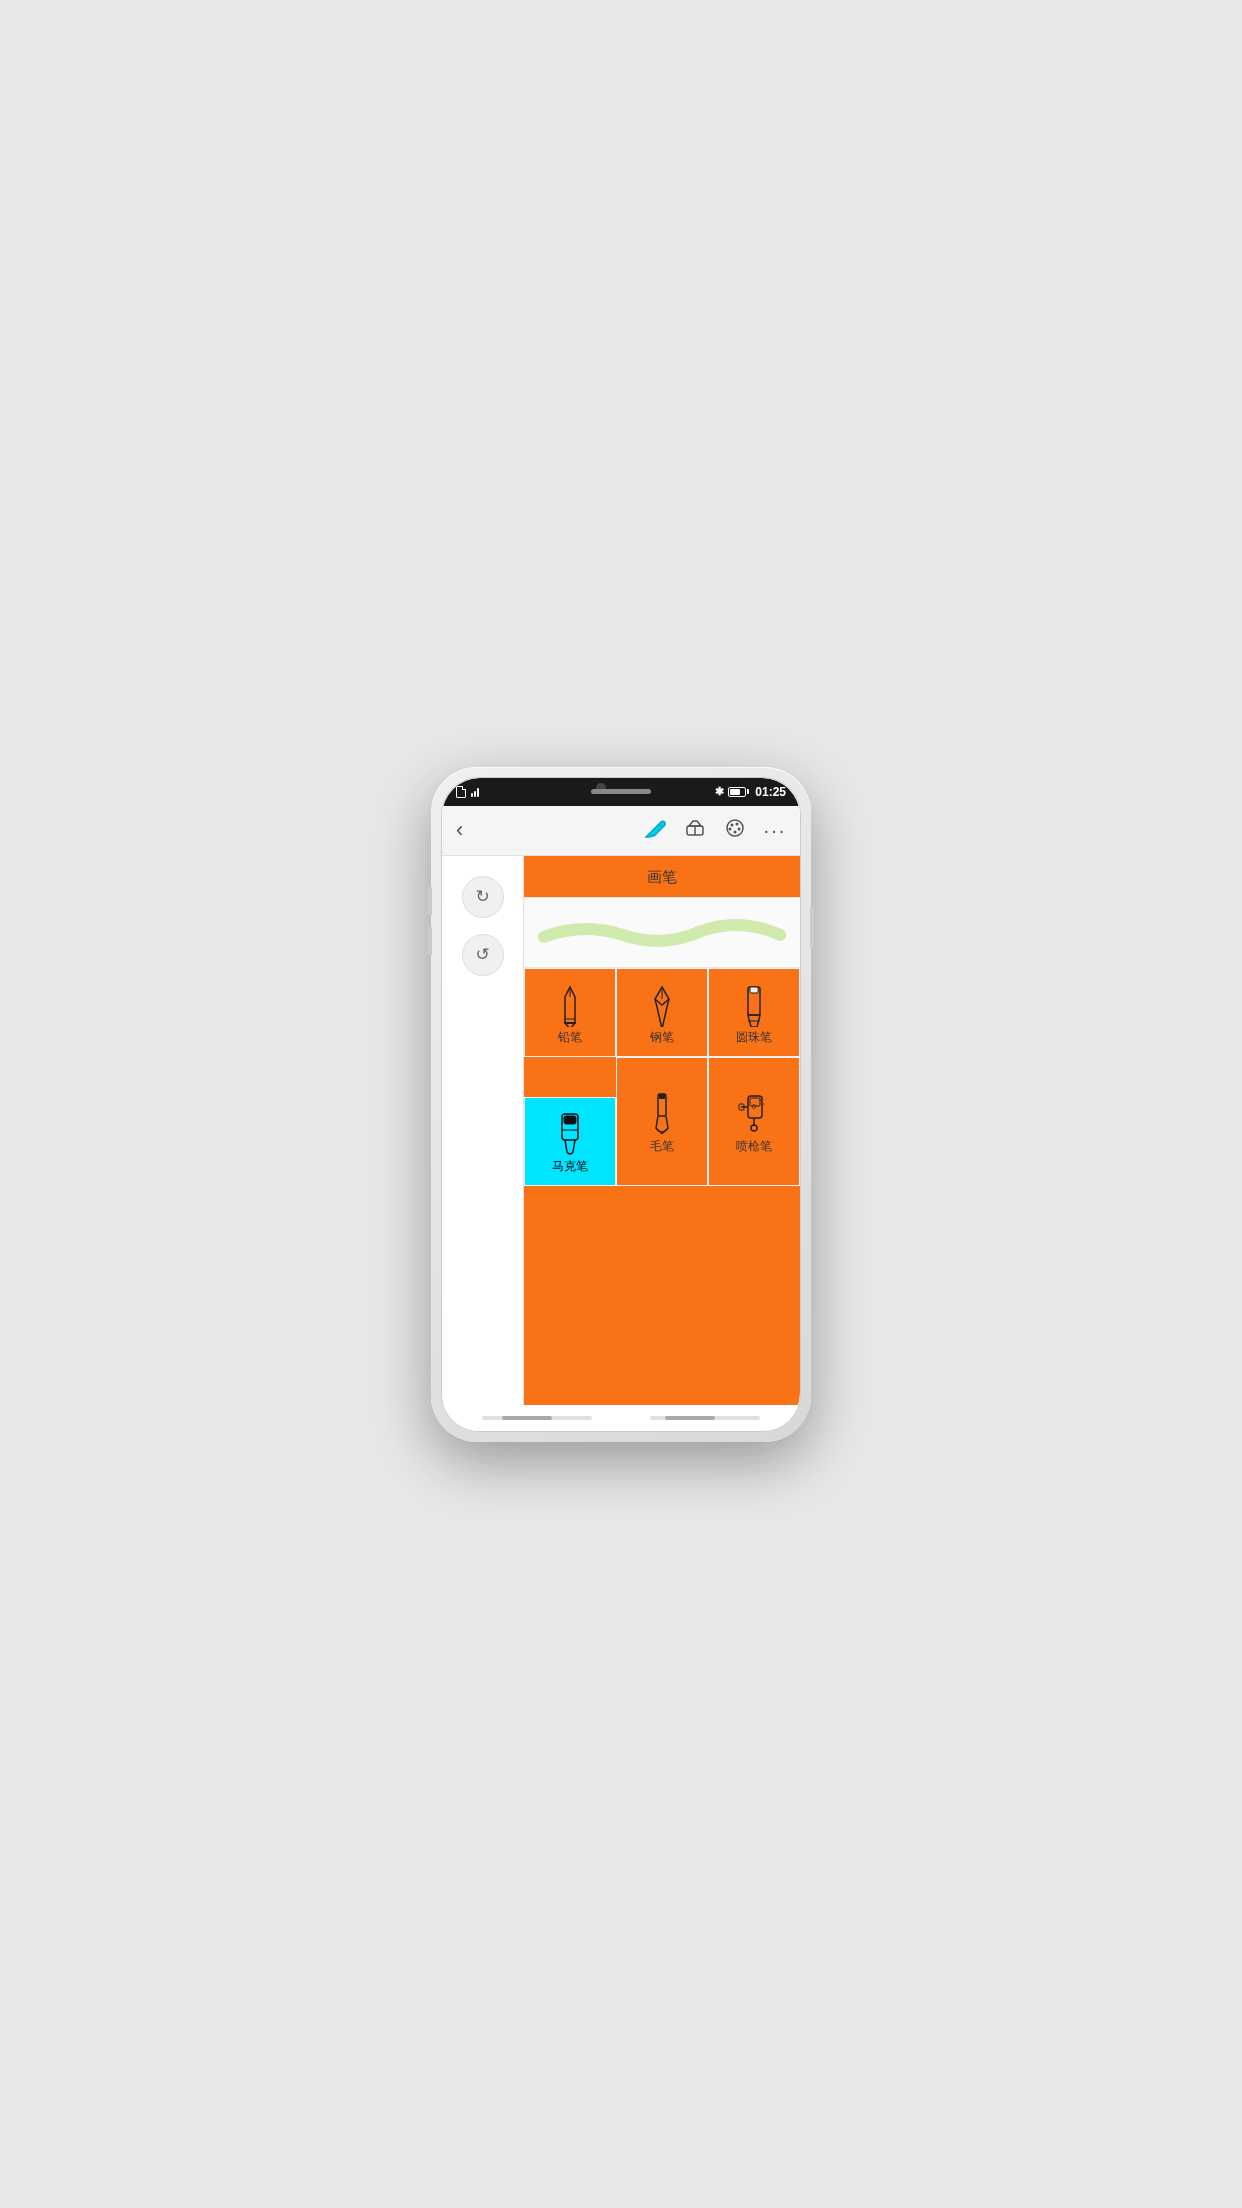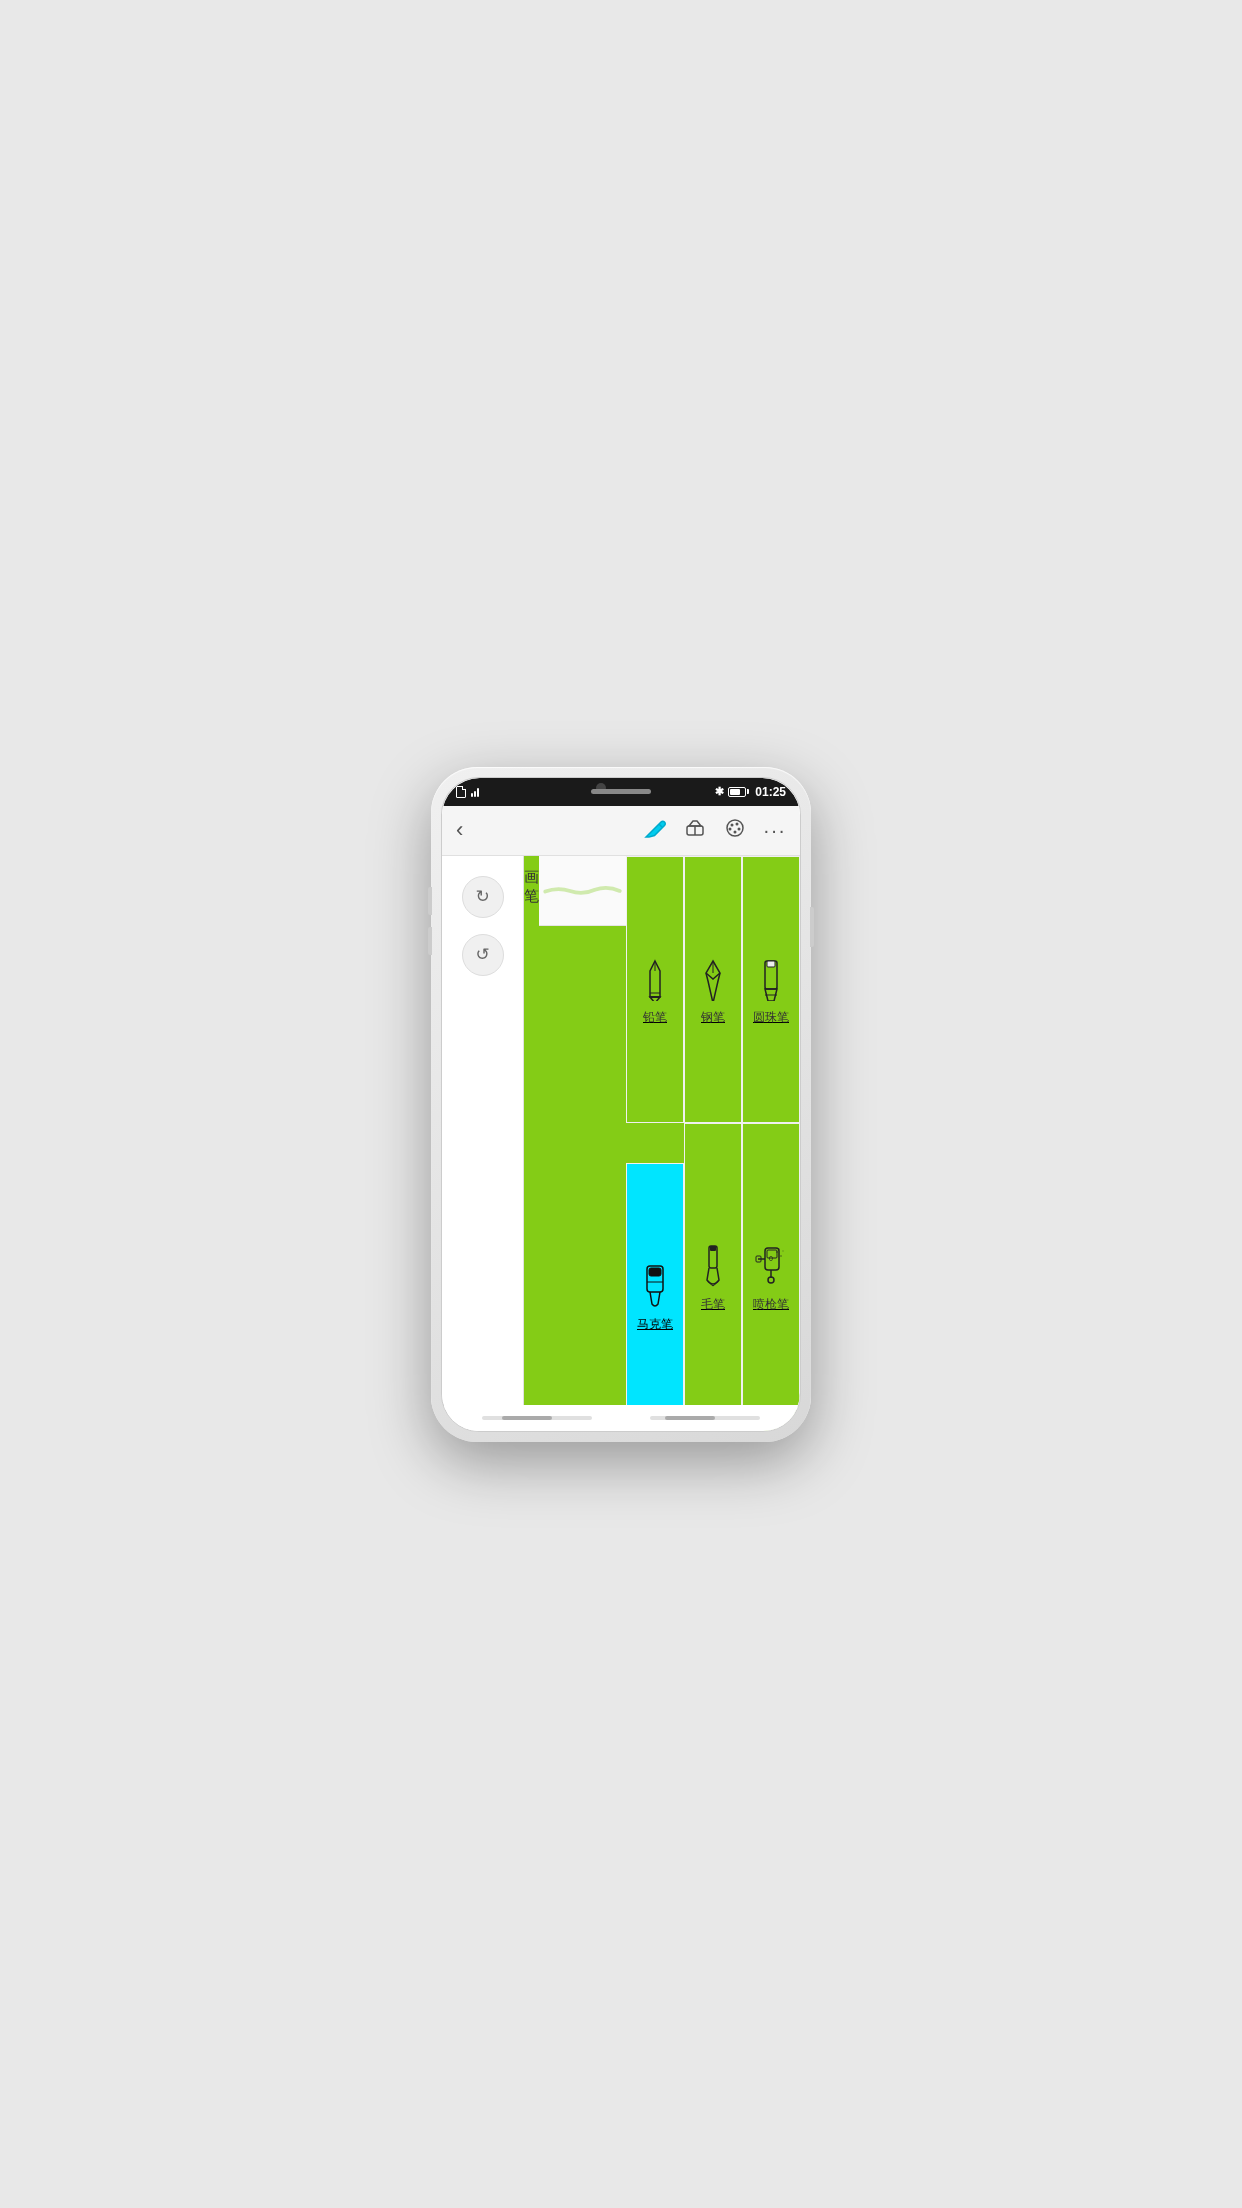--- a/index.html
+++ b/index.html
@@ -209,24 +209,23 @@
       align-items: center;
       justify-content: center;
       cursor: pointer;
       font-size: 16px;
       color: #666;
     }
 
     
     .brush-panel {
       flex: 1;
-      background: #84cc16;
-      display: flex;
-      flex-direction: row;
-      justify-content: flex-end;
+      background: #f97316;
+      display: flex;
+      flex-direction: column;
     }
 
     .panel-title {
       text-align: center;
       padding: 12px 0 10px;
       font-size: 15px;
       color: #333;
       border-bottom: 1px solid #e5e5e5;
     }
 
@@ -254,22 +253,21 @@
     }
 
     .brush-item {
       display: flex;
       flex-direction: column;
       align-items: center;
       justify-content: center;
       padding: 14px 8px 10px;
       cursor: pointer;
       border: 0.5px solid #f0f0f0;
-      gap: 6px;
-      text-decoration: underline;
+      gap: 0;
     }
 
     .brush-item.active {
       background: #00e5ff;
       margin-top: 40px;
     }
 
     .brush-item-icon {
       width: 40px;
       height: 46px;

